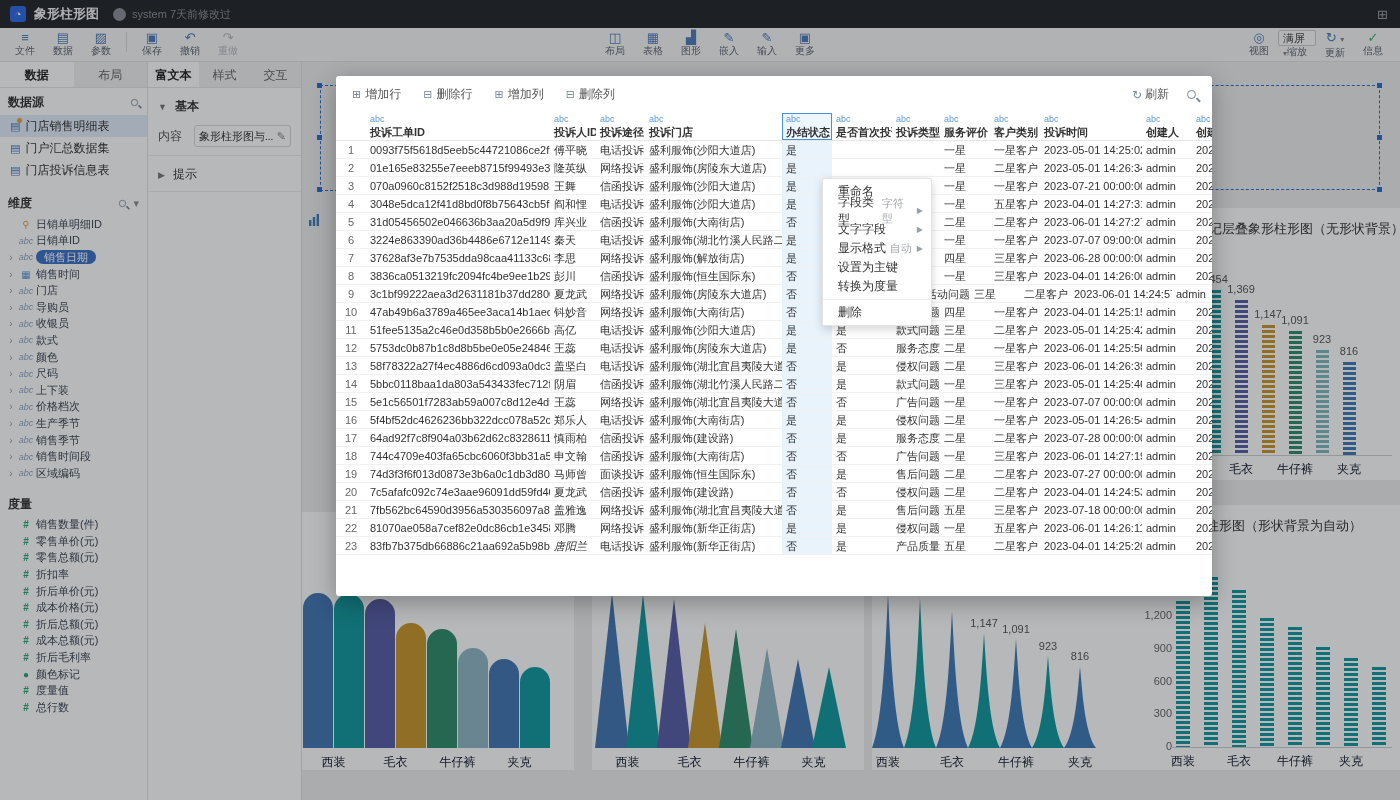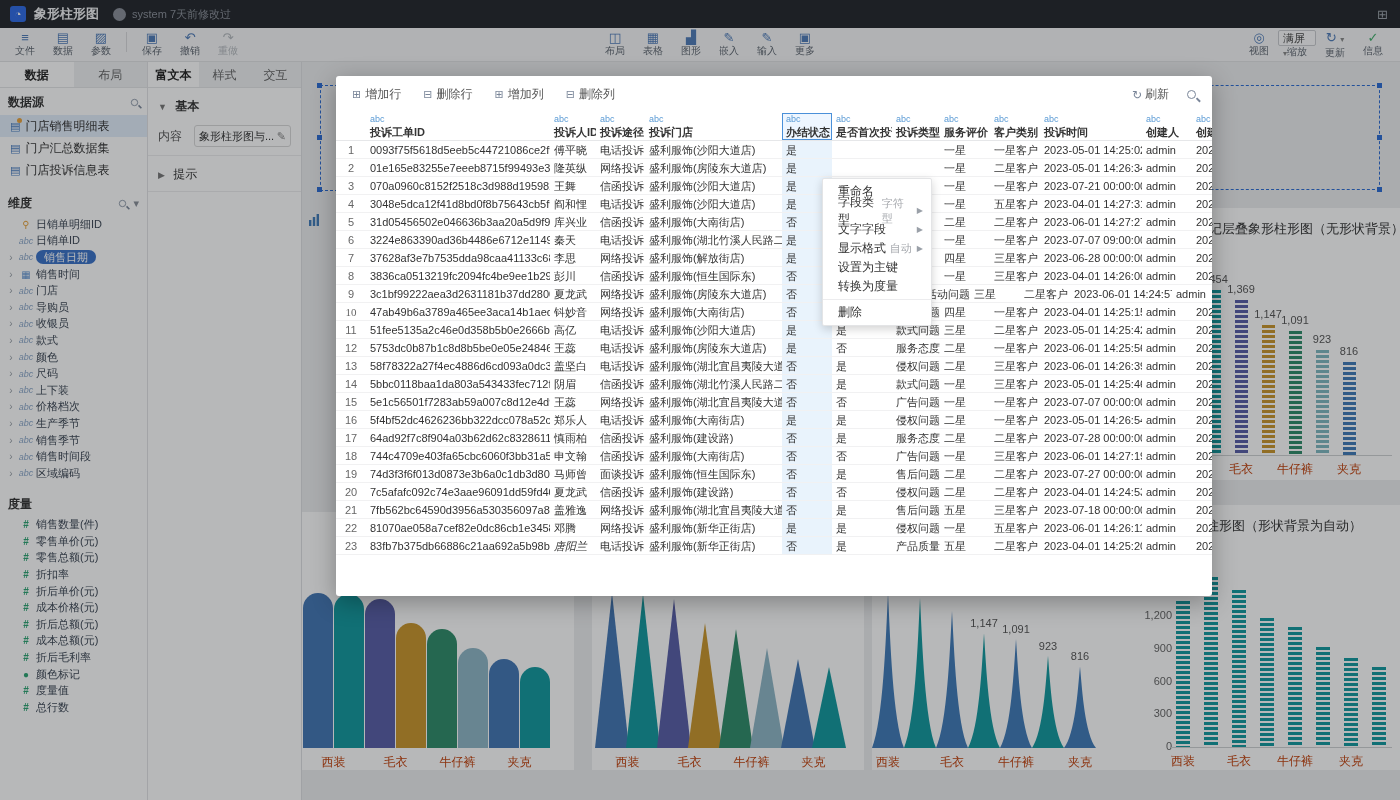--- a/index.html
+++ b/index.html
@@ -38,35 +38,35 @@
   .dsi{font-size:11px;color:#4a7dc0;margin-right:5px;position:relative;}
   .dsi .dot{position:absolute;right:-2px;top:-2px;width:5px;height:5px;border-radius:50%;background:#e8a23d;}
   .fld{display:flex;align-items:center;height:16.6px;padding-left:6px;font-size:11px;color:#3c4654;cursor:pointer;white-space:nowrap;}
   .chev{width:10px;color:#9aa0a8;font-size:10px;text-align:center;}
   .fico{width:20px;color:#8ba7c9;font-size:9px;font-style:italic;text-align:center;flex:none;}
   .fico.key{color:#e6a23c;font-style:normal;font-size:10px;}
   .fico.cal{color:#5a8fd0;font-style:normal;font-size:10px;}
   .fico.hash{color:#2ba471;font-style:normal;font-size:10px;font-weight:bold;}
   .fname.selpill{background:#3a72c8;color:#fff;border-radius:9px;padding:0 8px;line-height:14px;}
   
-  .panel{position:absolute;left:148px;top:62px;width:154px;height:738px;background:#fff;border-right:1px solid #dfe0e2;z-index:2;font-size:12px;}
+  .panel{position:absolute;left:148px;top:62px;width:154px;height:738px;background:#fff;border-right:1px solid #dfe0e2;z-index:2;font-size:12px;font-family:Liberation Serif, serif;}
   .p-tabs{display:flex;height:26px;background:#eff1f3;border-bottom:1px solid #e4e5e7;}
   .p-tab{flex:1;text-align:center;line-height:26px;color:#666;cursor:pointer;}
   .p-tab.act{background:#fff;color:#222;font-weight:bold;}
   .p-sec{padding:10px 10px 8px 10px;border-bottom:1px solid #ececee;}
   .p-sec .arrow{color:#777;font-size:9px;margin-right:5px;}
   .p-row{display:flex;align-items:center;margin-top:10px;}
   .p-lab{color:#555;width:36px;}
   .p-input{flex:1;display:flex;align-items:center;border:1px solid #d9d9d9;border-radius:3px;height:22px;padding:0 4px;font-size:11px;color:#333;white-space:nowrap;overflow:hidden;}
   .pencil{color:#888;margin-left:auto;font-size:11px;}
   
   .canvas{position:absolute;left:302px;top:62px;width:1098px;height:738px;background:#eceef0;z-index:1;overflow:hidden;}
   .card{position:absolute;background:#fff;}
   .ct-title{position:absolute;top:12px;font-size:13px;color:#333;white-space:nowrap;}
-  .cat-lab{position:absolute;font-size:12px;color:#c2410c;text-align:center;width:56px;margin-left:-28px;}
+  .cat-lab{position:absolute;font-size:12px;color:#0f172a;text-align:center;width:56px;margin-left:-28px;}
   .vlab{position:absolute;font-size:11px;color:#555;text-align:center;width:60px;margin-left:-30px;}
   .sbar{position:absolute;}
   .ytick{position:absolute;font-size:11px;color:#666;text-align:right;width:30px;}
   .axis-h{position:absolute;border-top:1px solid #cfd1d3;}
   .sel-line-v{position:absolute;border-left:1px dashed #2b6cd4;}
   .sel-line-h{position:absolute;border-top:1px dashed #2b6cd4;}
   .sel-box{position:absolute;border:1px dashed #2b6cd4;}
   .handle{position:absolute;width:5px;height:5px;background:#2b6cd4;}
   .chart-mini-icon{position:absolute;width:12px;height:12px;}
   
@@ -723,21 +723,21 @@
           <div class="td selc" style="width: 50px;">否</div>
           <div class="td" style="width: 60px;">否</div>
           <div class="td" style="width: 48px; margin-left: 30px;">活动问题</div>
           <div class="td" style="width: 50px;">三星</div>
           <div class="td" style="width: 50px;">二星客户</div>
           <div class="td" style="width: 102px;">2023-06-01 14:24:57</div>
           <div class="td" style="width: 50px;">admin</div>
           <div class="td" style="width: 60px;">2023</div>
         </div>
         <div class="tr">
-          <div class="td num" style="width: 30px; font-family: Liberation Serif, serif;">10</div>
+          <div class="td num" style="width: 30px;">10</div>
           <div class="td" style="width: 184px;">47ab49b6a3789a465ee3aca14b1aedbf</div>
           <div class="td" style="width: 46px;">钭妙音</div>
           <div class="td" style="width: 49px;">网络投诉</div>
           <div class="td" style="width: 137px;">盛利服饰(大南街店)</div>
           <div class="td selc" style="width: 50px;">否</div>
           <div class="td" style="width: 60px;">是</div>
           <div class="td" style="width: 48px;">价格问题</div>
           <div class="td" style="width: 50px;">四星</div>
           <div class="td" style="width: 50px;">一星客户</div>
           <div class="td" style="width: 102px;">2023-04-01 14:25:15</div>

